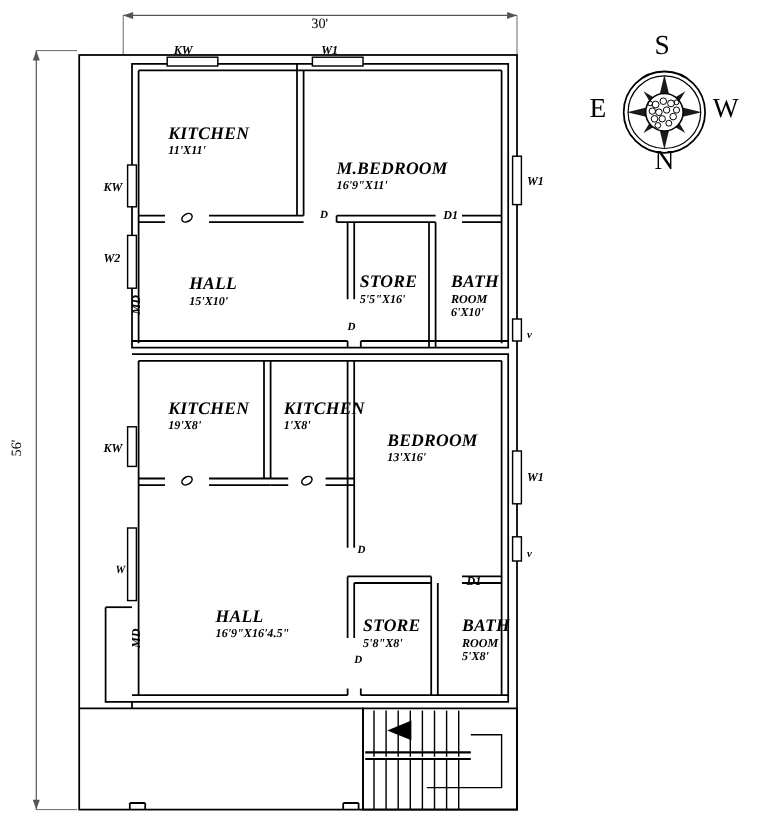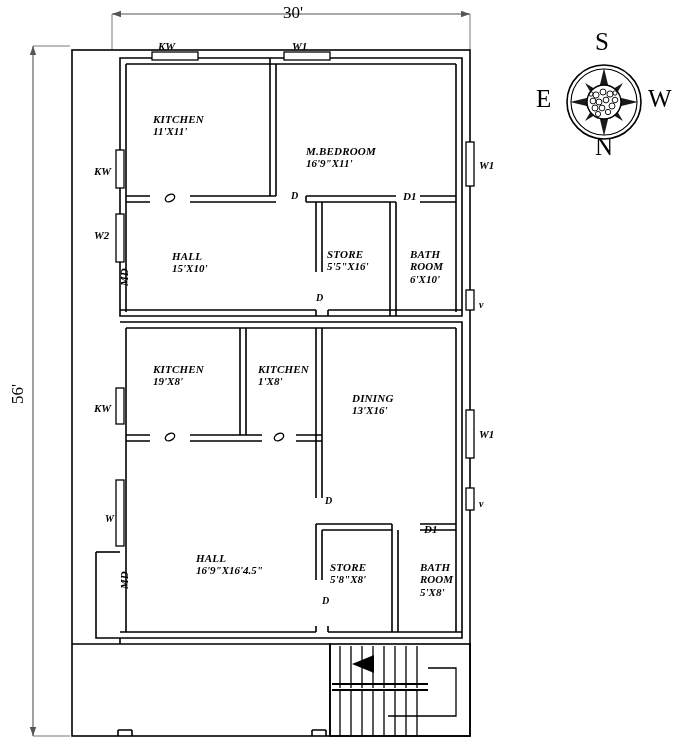--- a/index.html
+++ b/index.html
@@ -13,25 +13,25 @@
   #plan{position:absolute;left:0;top:0;width:694px;height:750px;}
   .lbl{
     position:absolute;
     font-family:"Liberation Serif", serif;
     font-weight:bold;
     font-style:italic;
     white-space:pre;
     line-height:1.12;
     color:#000;
   }
-  .room-name{font-size:11px;letter-spacing:.2px;}
+  .room-name{font-size:16px;letter-spacing:.2px;}
   .room-dim{font-size:11px;}
   .tag{font-size:11px;}
   .tag-sm{font-size:10px;}
-  .dimtxt{font-size:17px;font-style:normal;font-weight:normal;font-family:"Liberation Serif",serif;}
+  .dimtxt{font-size:13px;font-style:normal;font-weight:normal;font-family:"Liberation Serif",serif;margin-top:11px;}
   .rot90{transform:rotate(-90deg);transform-origin:left top;}
   .compass-letter{
     position:absolute;
     font-family:"Liberation Serif", serif;
     font-size:25px;
     font-style:normal;
     font-weight:normal;
   }
 </style>
 </head>
@@ -221,21 +221,21 @@
 
 <div id="room-labels">
     <div class="lbl" style="left: 153px; top: 113px;"><div class="room-name">KITCHEN</div><div class="room-dim">11'X11'</div></div>
     <div class="lbl" style="left: 306px; top: 113px; margin-top: 32px;"><div class="room-name">M.BEDROOM</div><div class="room-dim">16'9"X11'</div></div>
     <div class="lbl" style="left: 172px; top: 250px;"><div class="room-name">HALL</div><div class="room-dim">15'X10'</div></div>
     <div class="lbl" style="left: 327px; top: 248px;"><div class="room-name">STORE</div><div class="room-dim">5'5"X16'</div></div>
     <div class="lbl" style="left: 410px; top: 248px;"><div class="room-name">BATH</div><div class="room-dim">ROOM
 6'X10'</div></div>
     <div class="lbl" style="left: 153px; top: 363px;"><div class="room-name">KITCHEN</div><div class="room-dim">19'X8'</div></div>
     <div class="lbl" style="left: 258px; top: 363px;"><div class="room-name">KITCHEN</div><div class="room-dim">1'X8'</div></div>
-    <div class="lbl" style="left: 352px; top: 392px;"><div class="room-name">DINING</div><div class="room-dim">13'X16'</div></div>
+    <div class="lbl" style="left: 352px; top: 392px;"><div class="room-name">BEDROOM</div><div class="room-dim">13'X16'</div></div>
     <div class="lbl" style="left: 196px; top: 552px;"><div class="room-name">HALL</div><div class="room-dim">16'9"X16'4.5"</div></div>
     <div class="lbl" style="left: 330px; top: 561px;"><div class="room-name">STORE</div><div class="room-dim">5'8"X8'</div></div>
     <div class="lbl" style="left: 420px; top: 561px;"><div class="room-name">BATH</div><div class="room-dim">ROOM
 5'X8'</div></div>
   </div>
 <div id="opening-labels">
     <div class="lbl tag" style="left: 158px; top: 40px;">KW</div>
     <div class="lbl tag" style="left: 292px; top: 40px;">W1</div>
     <div class="lbl tag" style="left: 94px; top: 165px;">KW</div>
     <div class="lbl tag" style="left: 94px; top: 229px;">W2</div>

